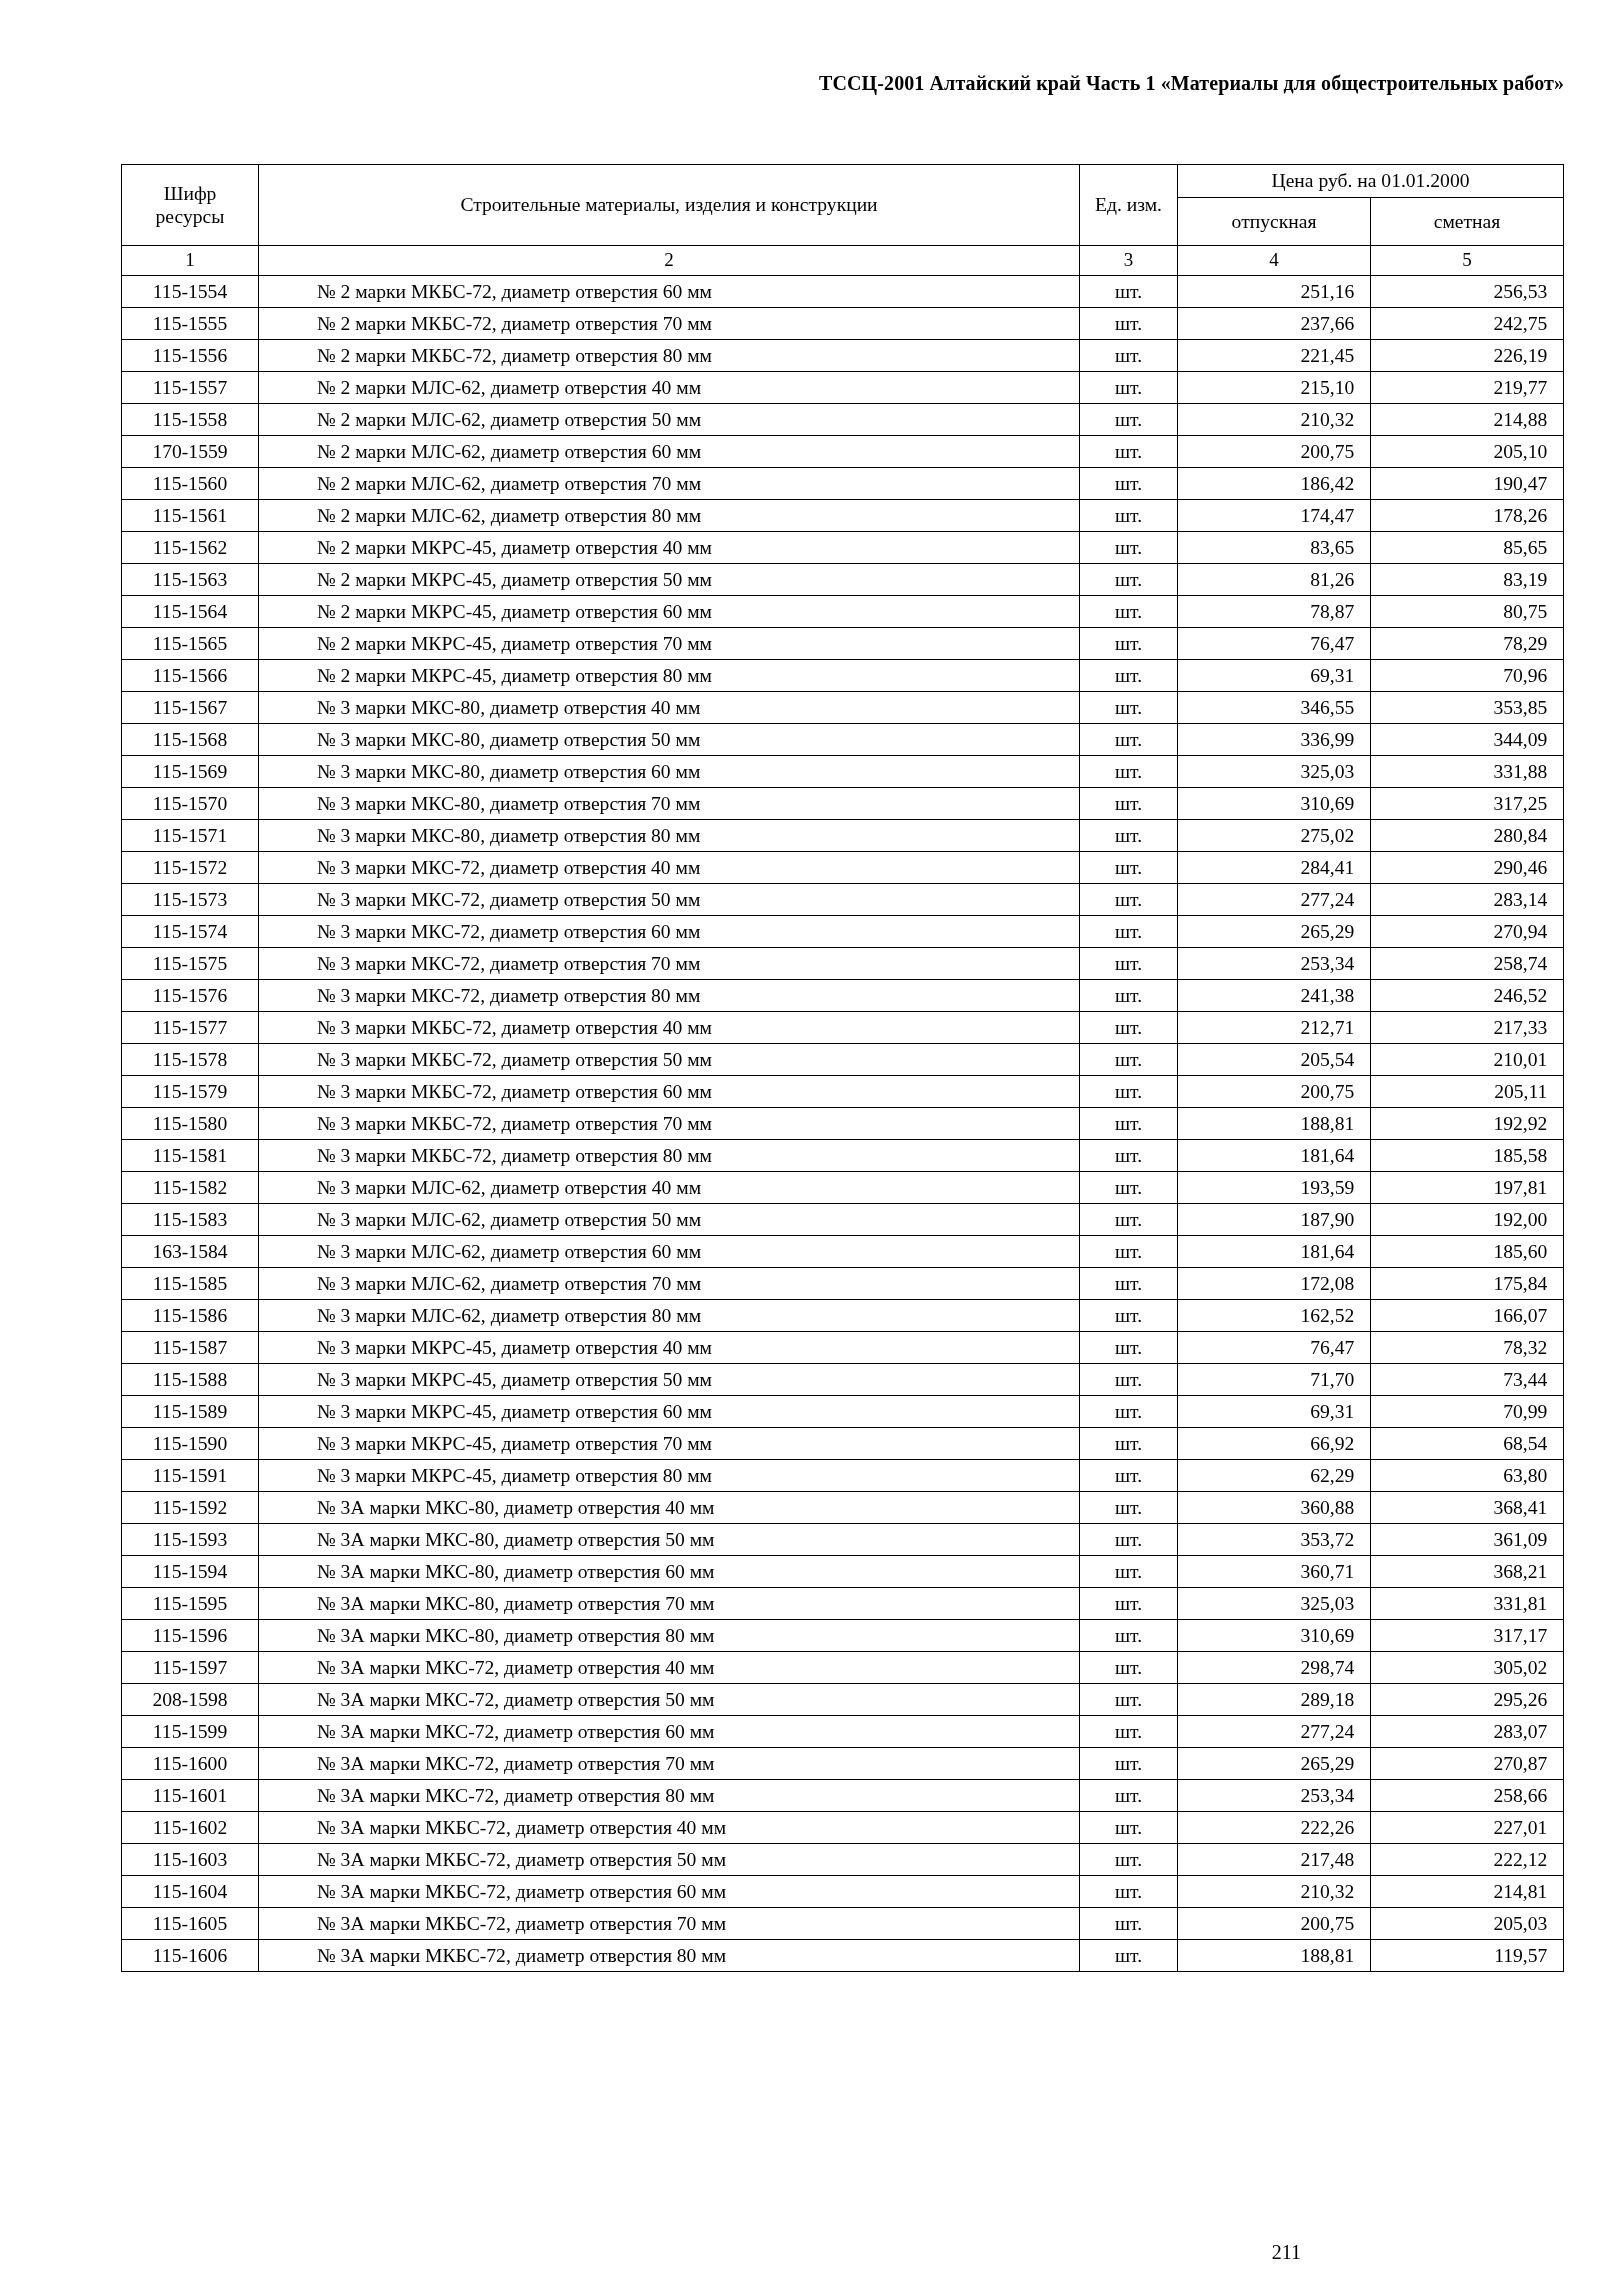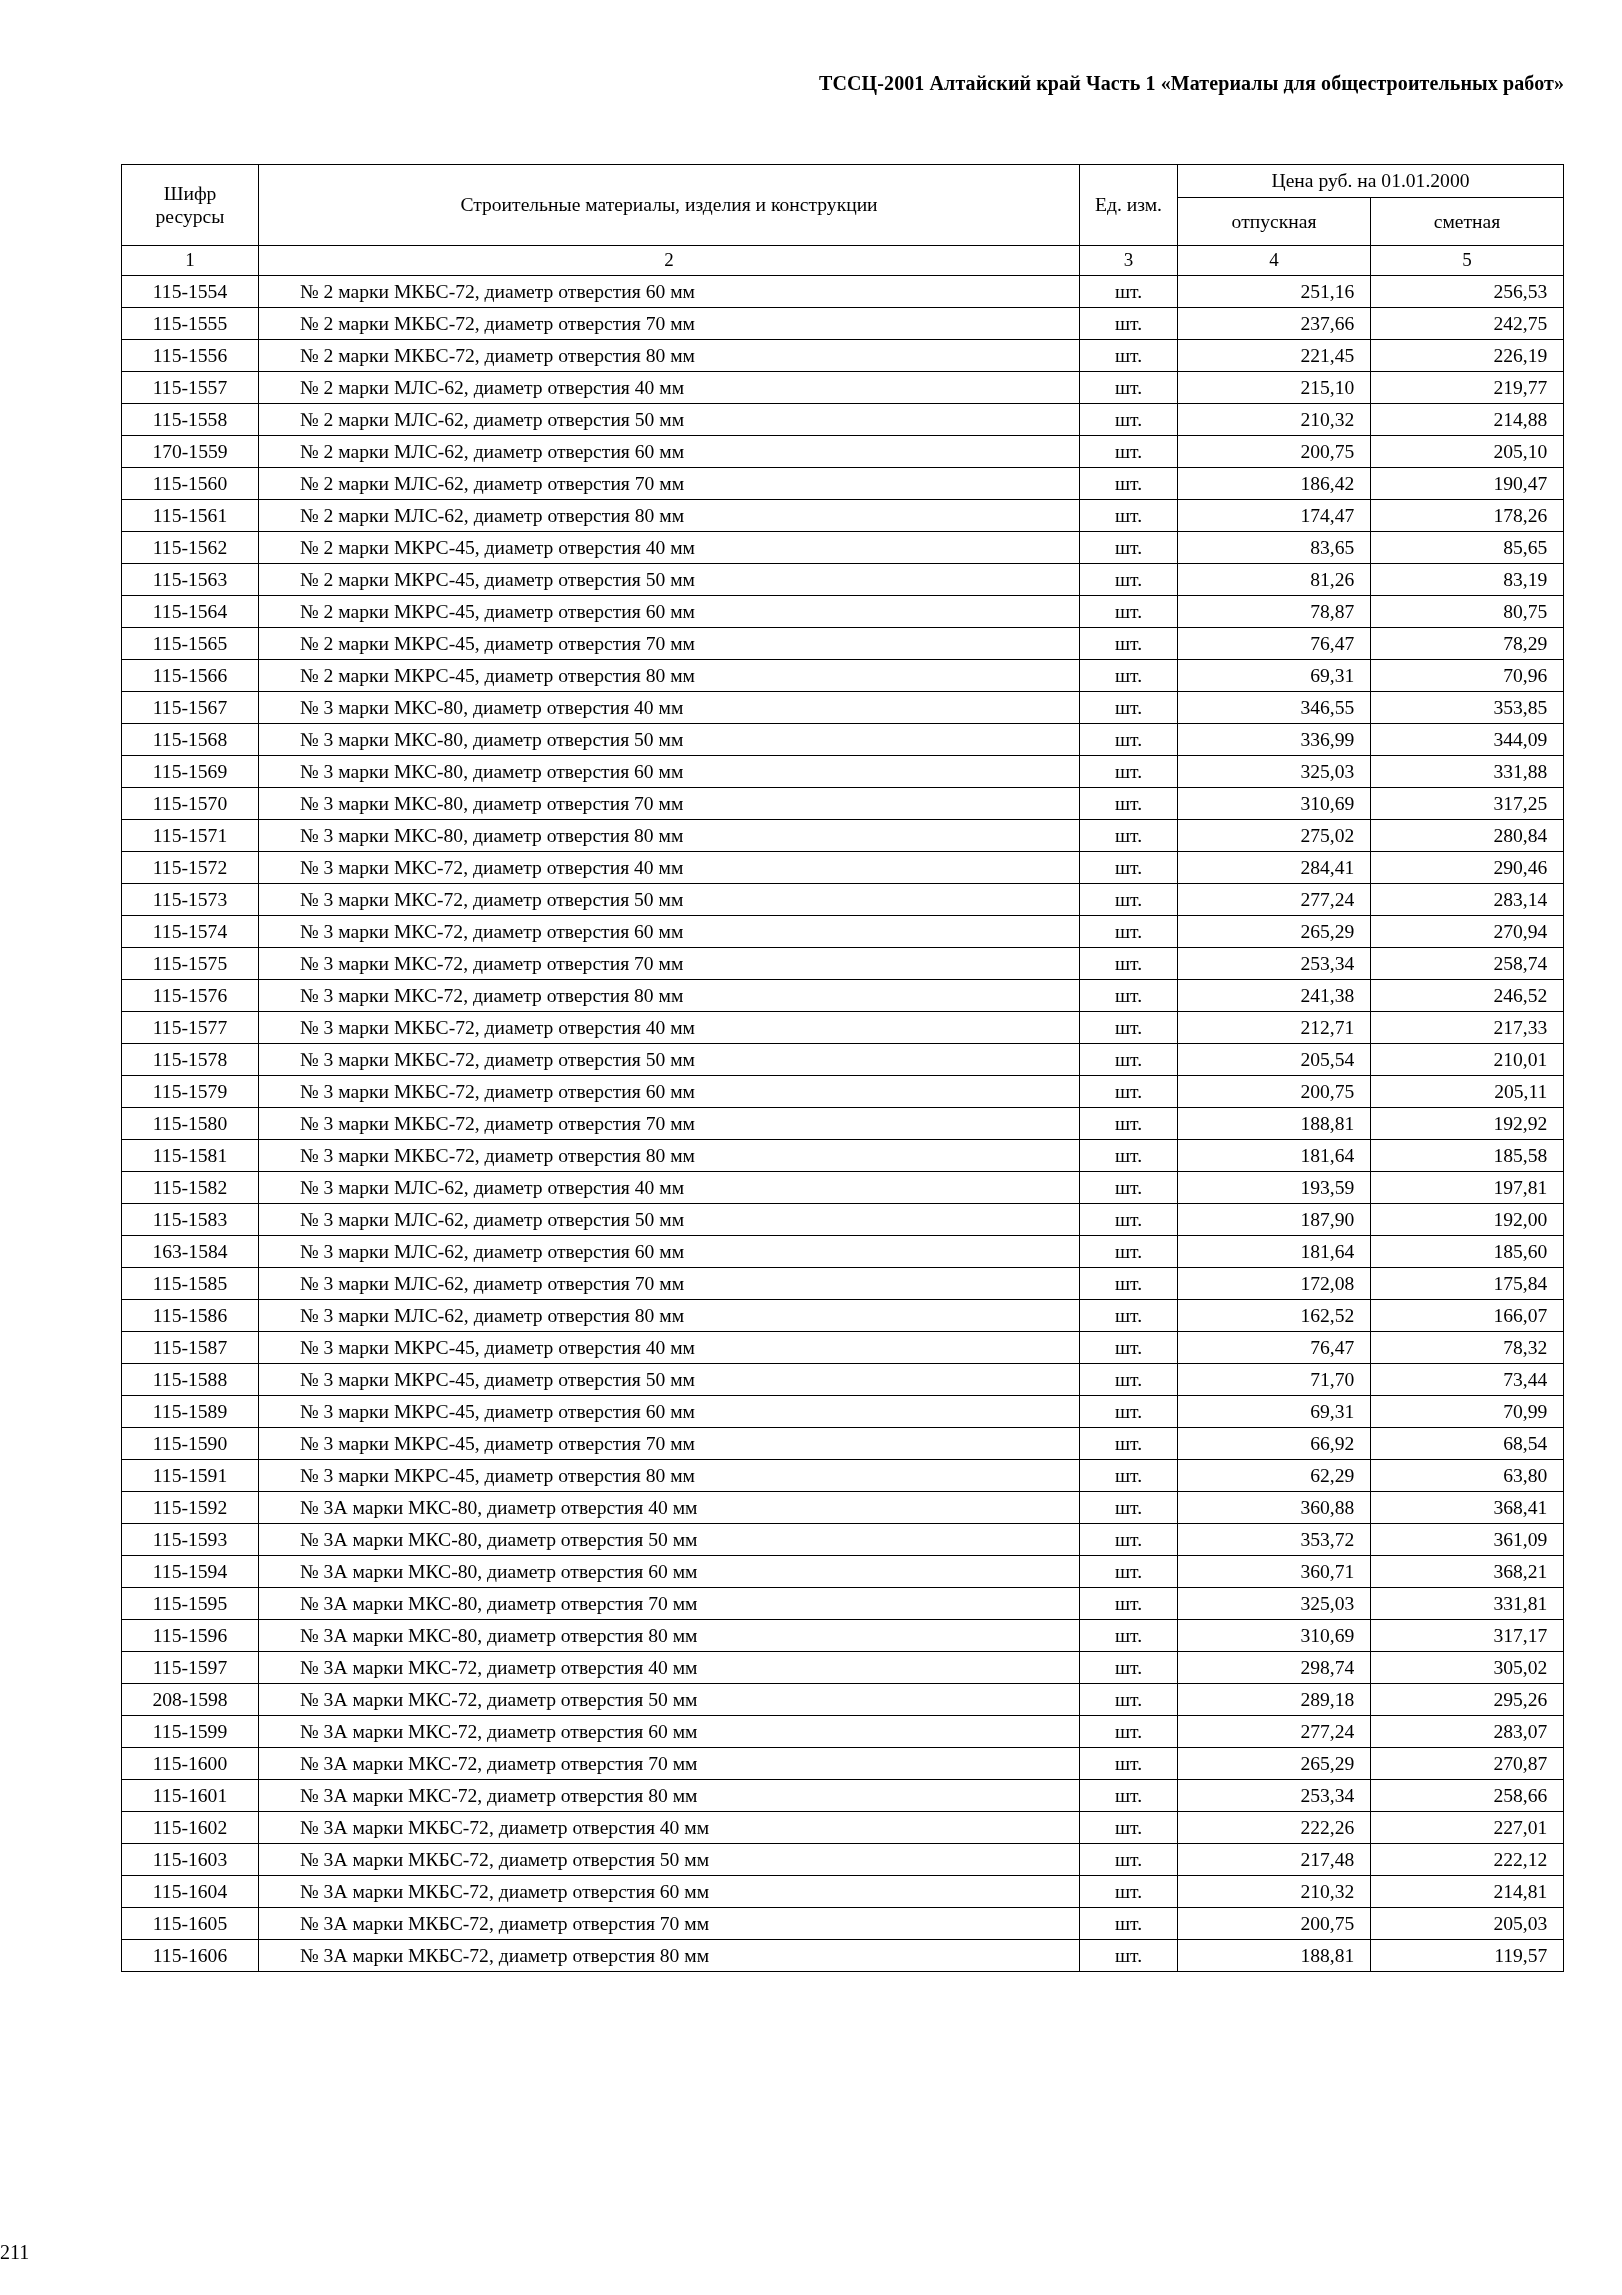--- a/index.html
+++ b/index.html
@@ -56,29 +56,29 @@
   tr.sub-row th   { height: 48px; }
   tr.num-row th   { height: 30px; font-size: 19px; }
   tbody td {
     height: 32px;
     font-size: 19.6px;
     line-height: 1.0;
     padding: 1.3px 3.9px;
     white-space: nowrap;
   }
   tbody td.c-code { text-align: center; }
-  tbody td.c-name { text-align: left; padding-left: 41px; }
+  tbody td.c-name { text-align: left; padding-left: 58px; }
   tbody td.c-unit { text-align: center; }
   tbody td.c-otp, tbody td.c-smet { text-align: right; padding-right: 15.7px; }
   .page-number {
     position: absolute;
     top: 2200px;
     left: 0;
     width: 1301px;
-    text-align: left;
+    text-align: right;
     font-size: 20px;
   }
 </style>
 </head>
 <body>
 
 <div class="page">
 
   <div class="doc-header">ТССЦ-2001 Алтайский край Часть 1 «Материалы для общестроительных работ»</div>
 

